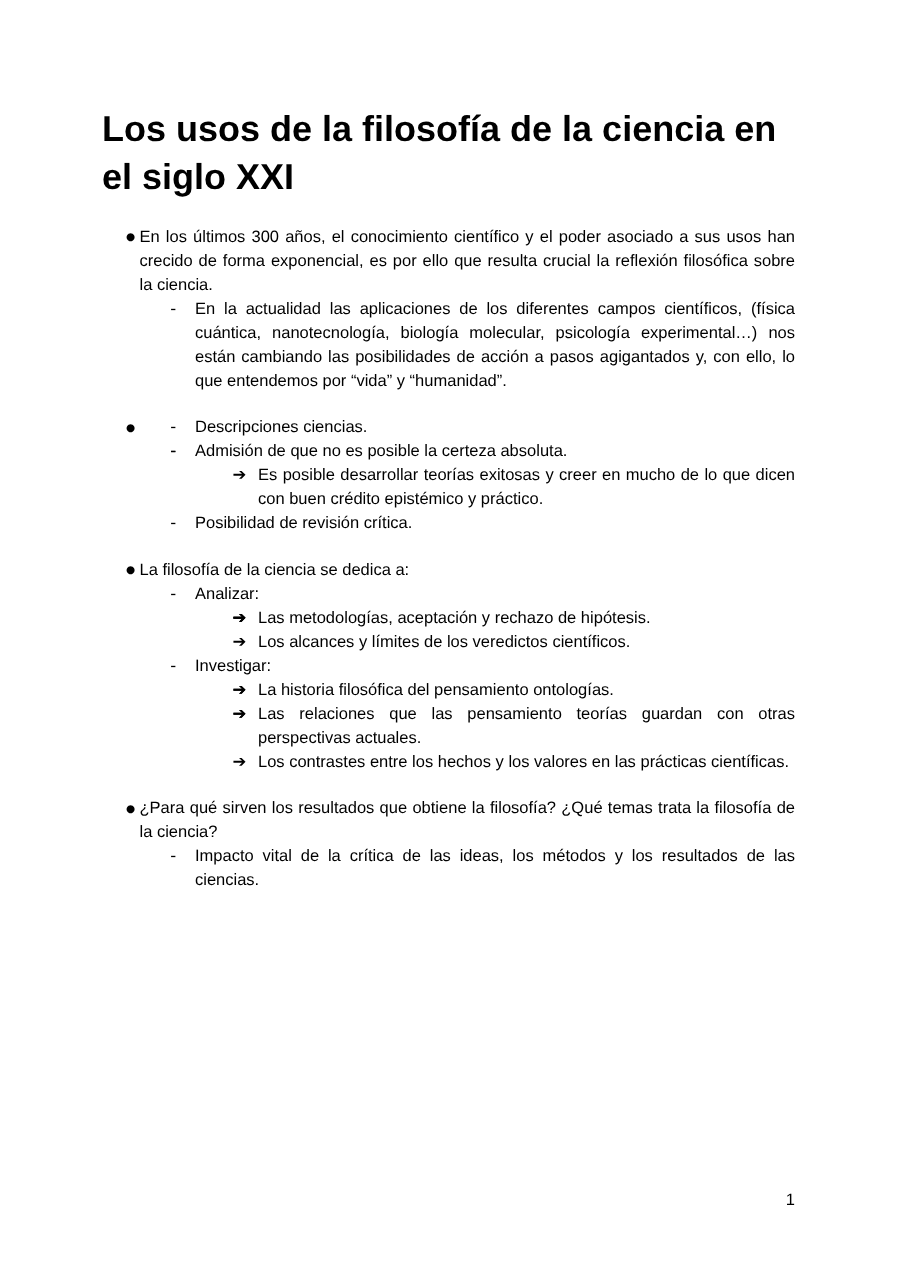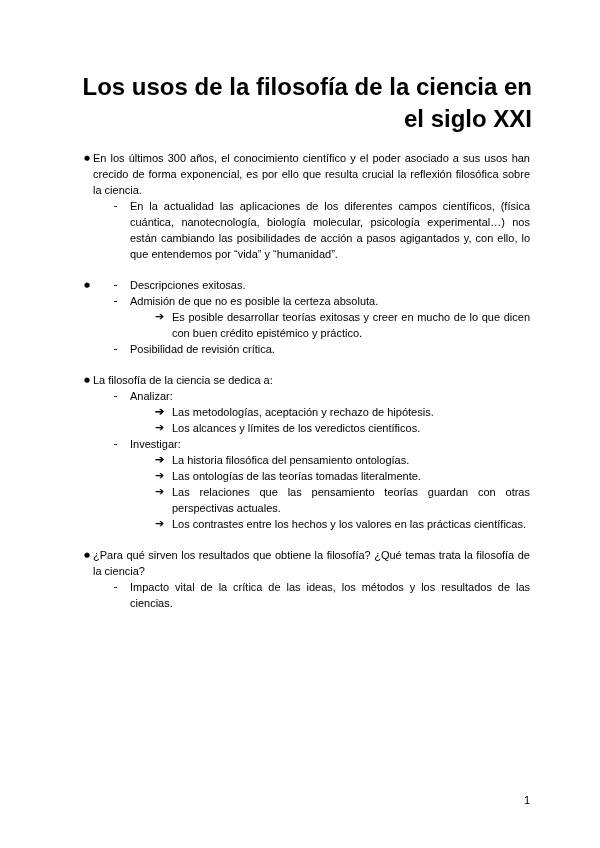--- a/index.html
+++ b/index.html
@@ -9,21 +9,21 @@
     width: 600px;
     height: 848px;
     background: #ffffff;
     color: #000000;
     font-family: "Liberation Sans", "DejaVu Sans", sans-serif;
     overflow: hidden;
   }
   .doc-title {
     margin: 71px auto 0;
     width: 464px;
-    text-align: right;
+    text-align: left;
     font-size: 24px;
     line-height: 32px;
     font-weight: 700;
     letter-spacing: 0;
   }
   .content { margin-top: 15px; }
   .section + .section { margin-top: 15px; }
   .item {
     position: relative;
     font-size: 11px;
@@ -70,21 +70,21 @@
         <span>En la actualidad las aplicaciones de los diferentes campos científicos, (física cuántica, nanotecnología, biología molecular, psicología experimental…) nos están cambiando las posibilidades de acción a pasos agigantados y, con ello, lo que entendemos por “vida” y “humanidad”.</span>
       </div>
     </div>
 
     <div class="section">
       <div class="item l1">
         <span class="marker">●</span>
       </div>
       <div class="item l2">
         <span class="marker">-</span>
-        <span>Descripciones exitosas.</span>
+        <span>Descripciones ciencias.</span>
       </div>
       <div class="item l2">
         <span class="marker">-</span>
       </div>
       <div class="item l2">
         <span class="marker">-</span>
         <span>Admisión de que no es posible la certeza absoluta.</span>
       </div>
       <div class="item l3">
         <span class="marker">➔</span>
@@ -125,21 +125,20 @@
       </div>
       <div class="item l3">
         <span class="marker">➔</span>
       </div>
       <div class="item l3">
         <span class="marker">➔</span>
         <span>La historia filosófica del pensamiento ontologías.</span>
       </div>
       <div class="item l3">
         <span class="marker">➔</span>
-        <span>Las ontologías de las teorías tomadas literalmente.</span>
       </div>
       <div class="item l3">
         <span class="marker">➔</span>
         <span>Las relaciones que las pensamiento teorías guardan con otras perspectivas actuales.</span>
       </div>
       <div class="item l3">
         <span class="marker">➔</span>
         <span>Los contrastes entre los hechos y los valores en las prácticas científicas.</span>
       </div>
     </div>

